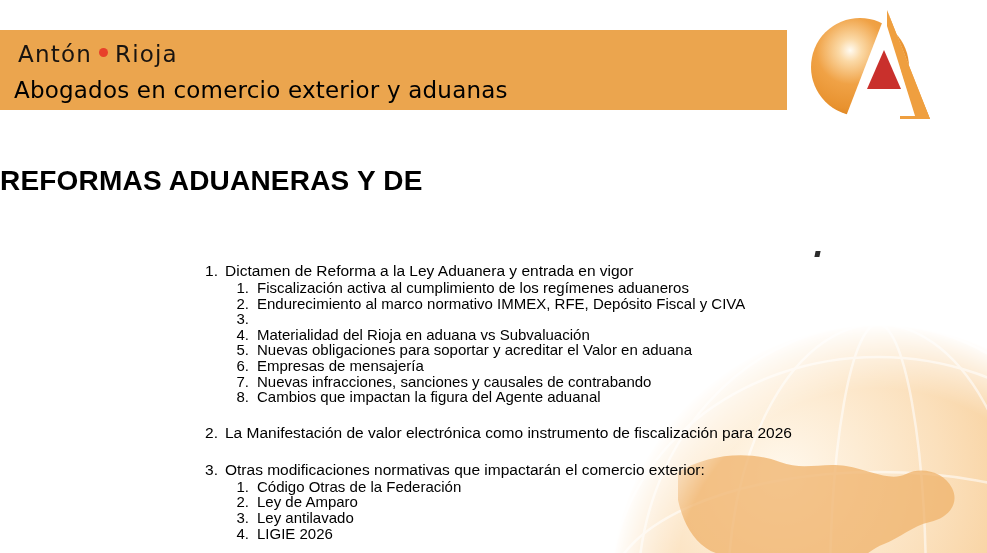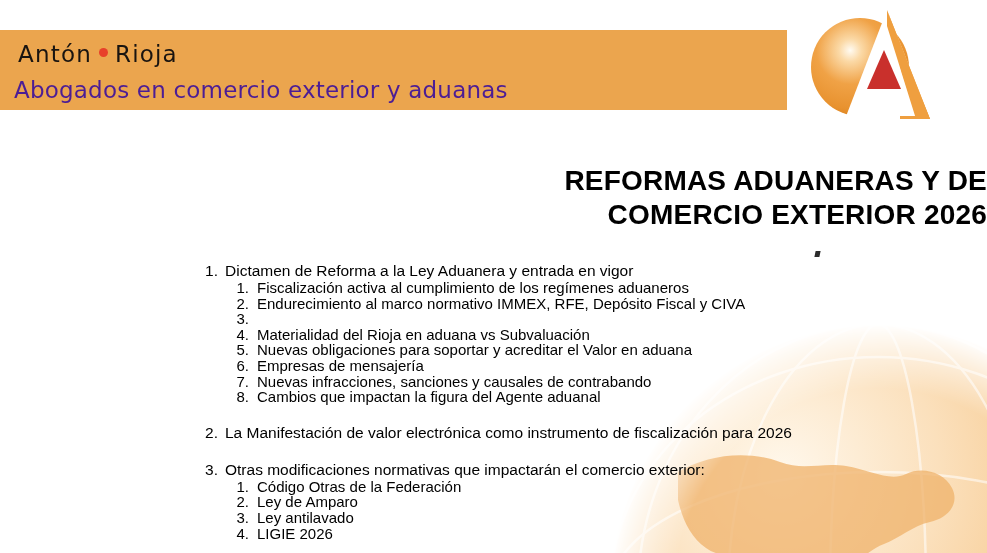--- a/index.html
+++ b/index.html
@@ -59,21 +59,21 @@
     vertical-align: middle;
     margin: 0 7px 6px 7px;
   }
   .brand-tagline {
     position: absolute;
     left: 14px;
     top: 45px;
     font-family: "DejaVu Sans", sans-serif;
     font-size: 23px;
     font-weight: 400;
-    color: #4c1d95;
+    color: #000000;
     letter-spacing: 0.2px;
     white-space: nowrap;
     line-height: 30px;
   }
 
   
   .logo-mark {
     position: absolute;
     left: 804px;
     top: 4px;
@@ -81,21 +81,21 @@
     height: 126px;
   }
   .logo-mark svg { display: block; width: 100%; height: 100%; }
 
   
   .deck-title {
     position: absolute;
     left: 0;
     top: 164px;
     width: 987px;
-    text-align: right;
+    text-align: left;
     font-family: "Liberation Sans", sans-serif;
     font-weight: bold;
     font-size: 28px;
     line-height: 34px;
     color: #000000;
     letter-spacing: 0.2px;
   }
   .deck-title .tline { display: block; }
 
   
@@ -243,21 +243,20 @@
       <path d="M112 112 L126 115 L112 115 Z" fill="#EF9F3F"></path>
 
       <path d="M80 46 L97 85 L63 85 Z" fill="#C9302C"></path>
     </svg>
   </div>
 
   <div class="artifact"></div>
 
   <div class="deck-title">
     <span class="tline">REFORMAS ADUANERAS Y DE</span>
-    <span class="tline">COMERCIO EXTERIOR 2026</span>
   </div>
 
   <div class="outline">
 
     <div class="lvl1">
       <span class="num">1.</span>
       <span class="txt">Dictamen de Reforma a la Ley Aduanera y entrada en vigor</span>
     </div>
     <div class="lvl2-group">
       <div class="lvl2">

